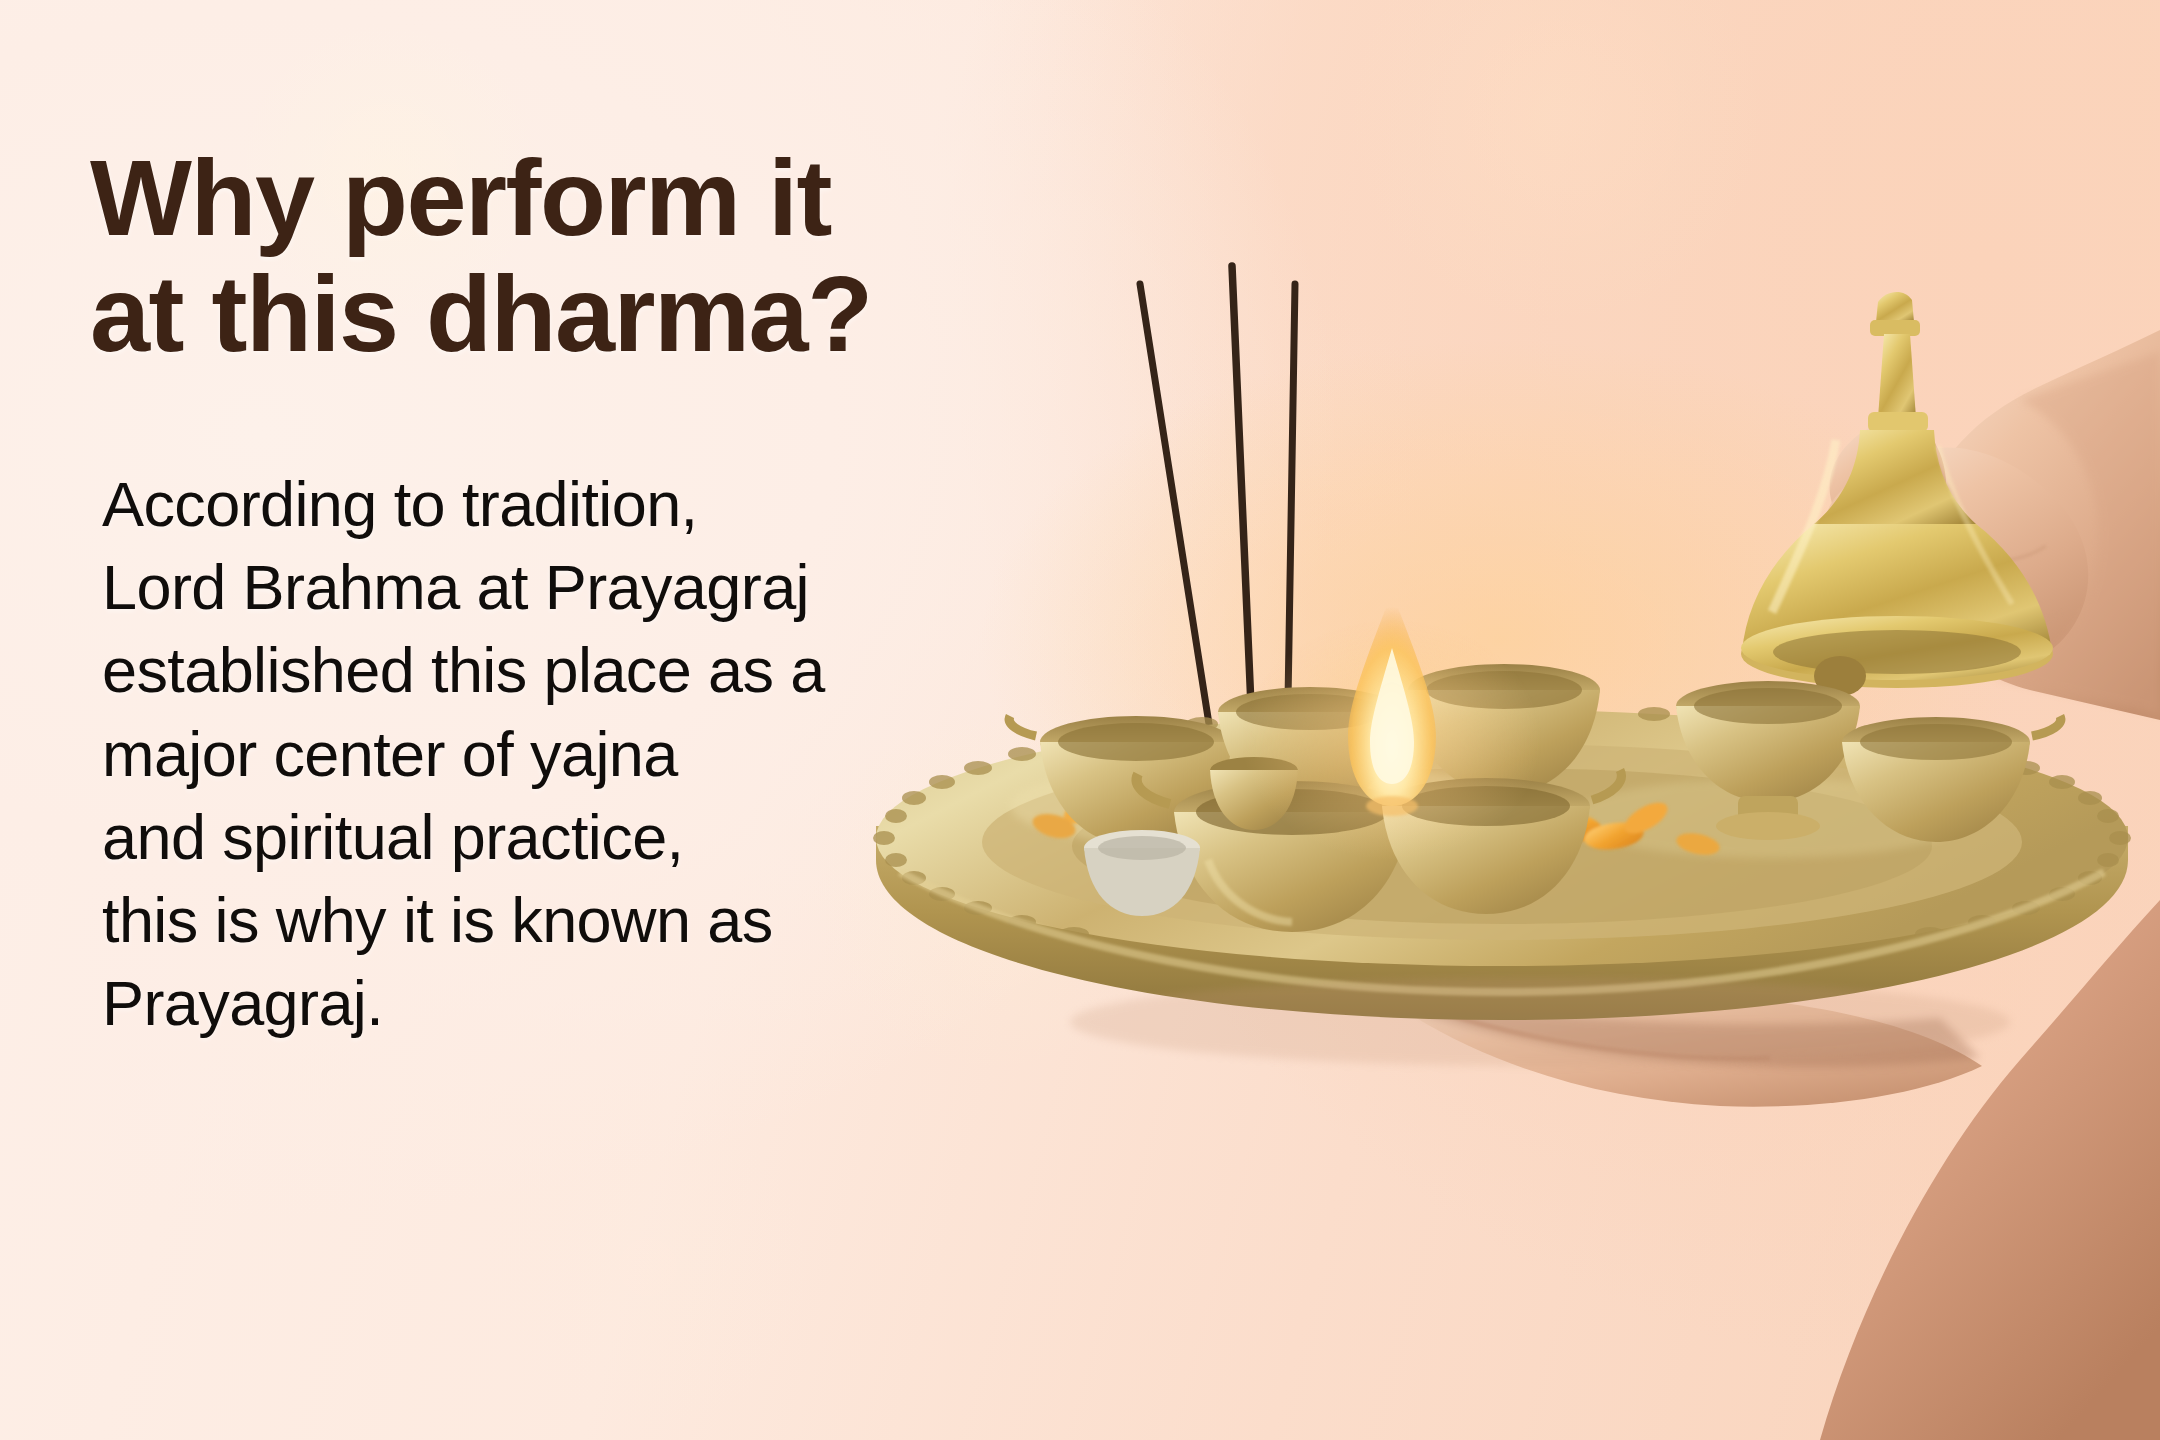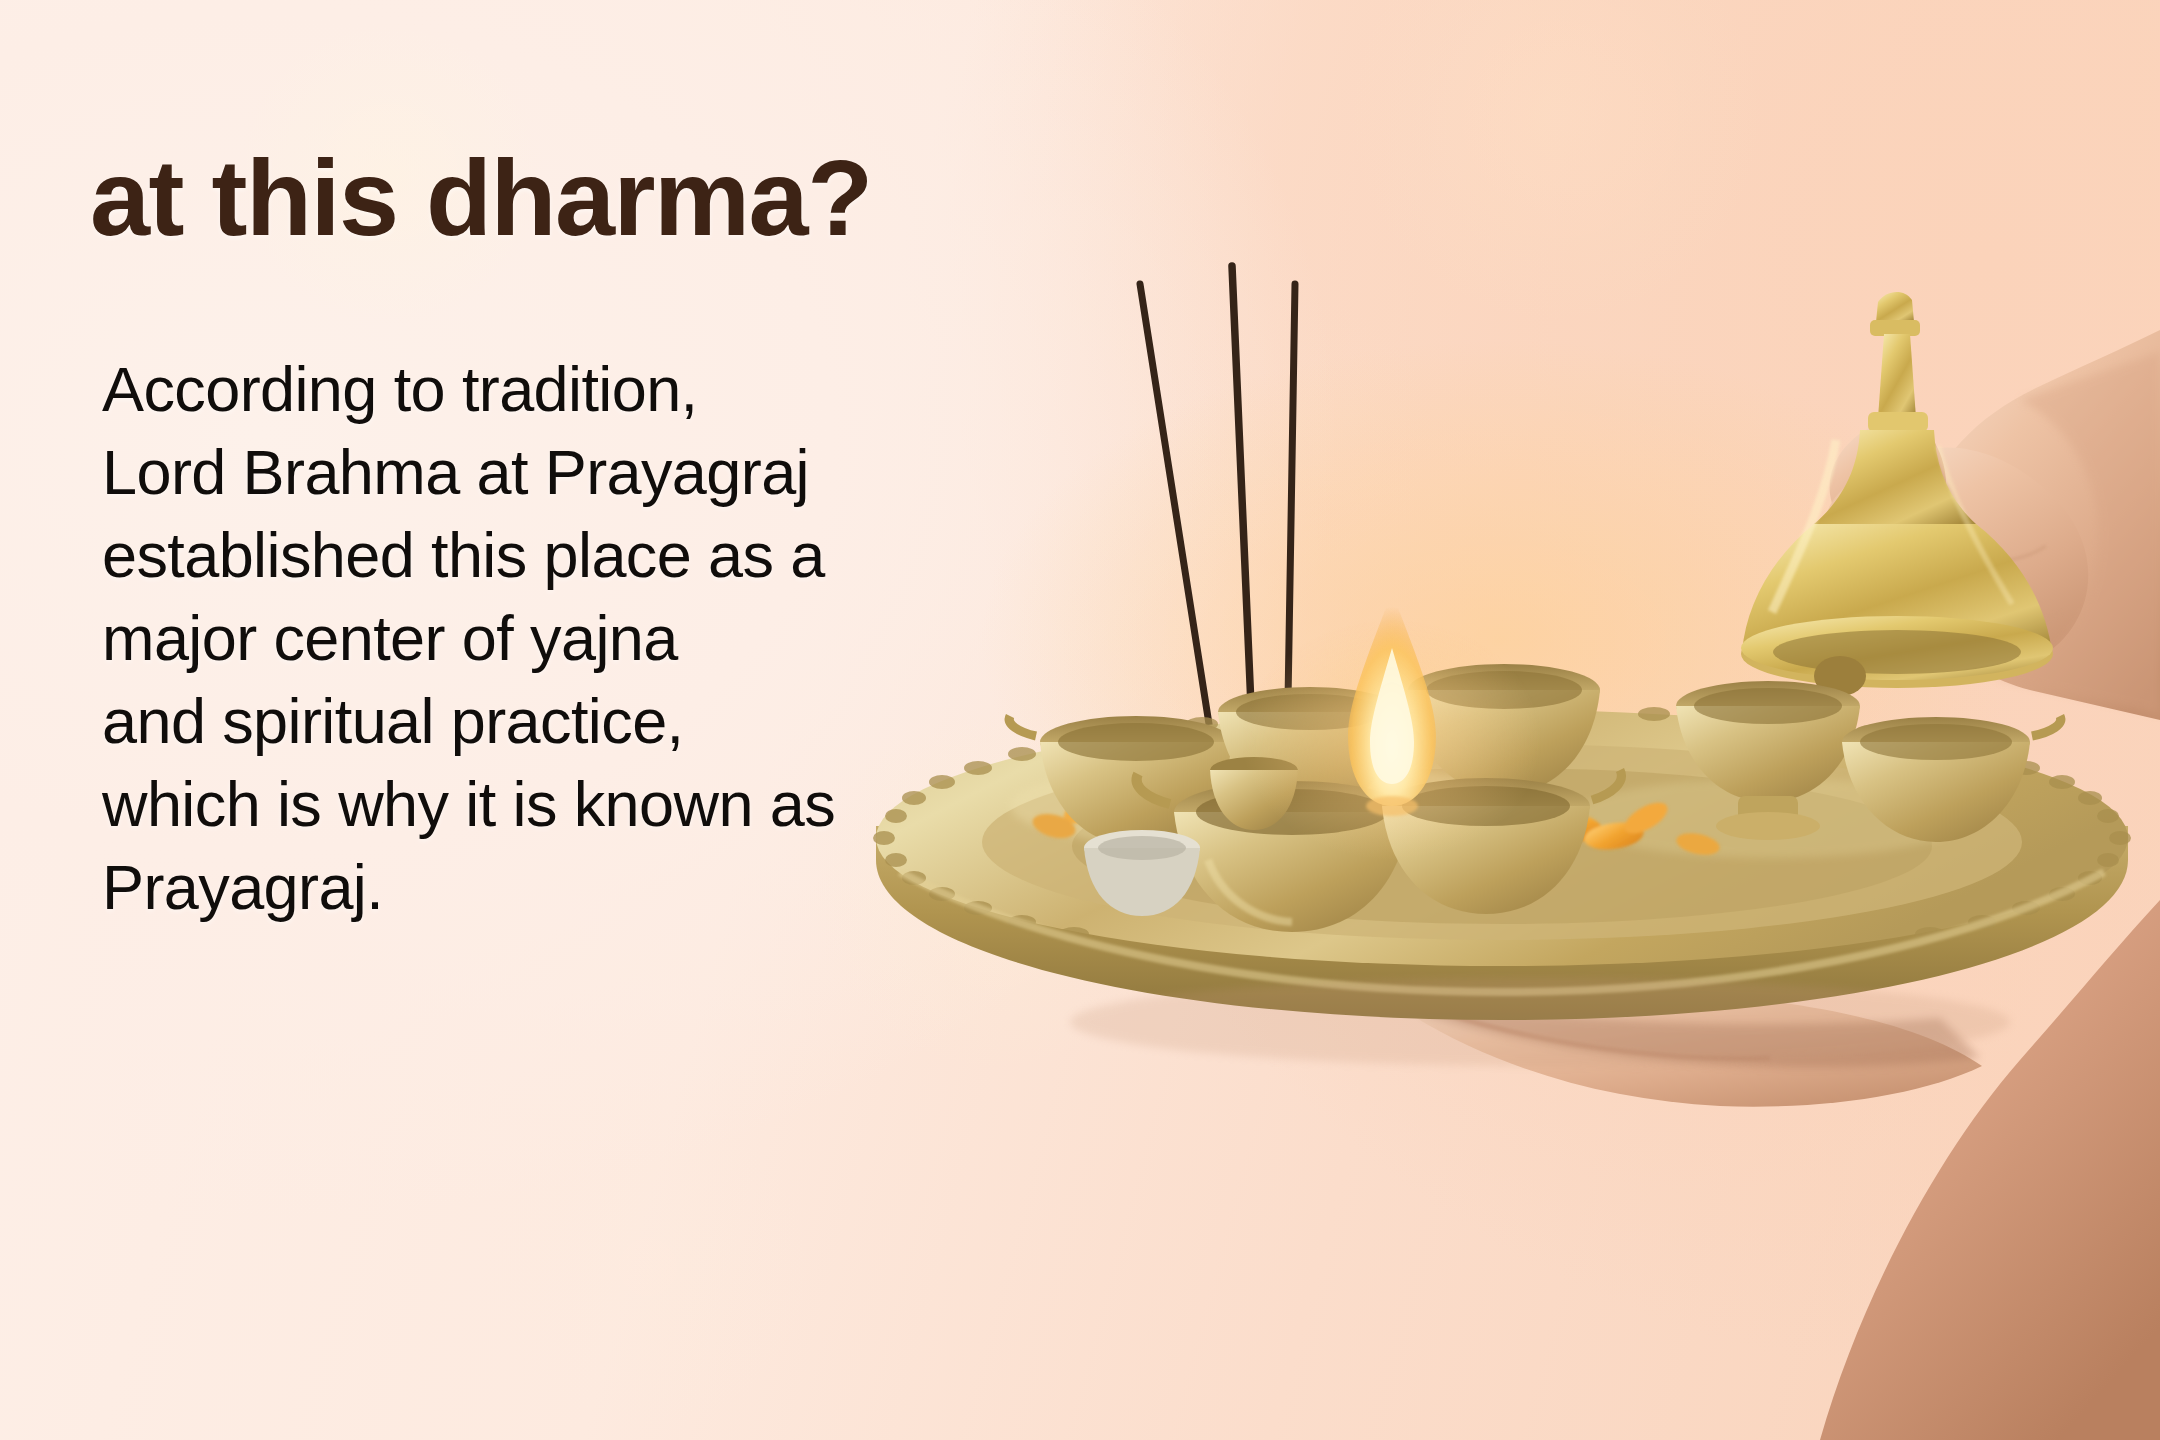--- a/index.html
+++ b/index.html
@@ -387,28 +387,29 @@
         <ellipse cx="552" cy="806" rx="26" ry="10" fill="#f7c069" opacity="0.7" filter="url(#tinyBlur)"></ellipse>
       </g>
 
       <ellipse cx="700" cy="1022" rx="470" ry="44" fill="#c79a7c" opacity="0.22" filter="url(#softBlur)"></ellipse>
     </svg>
   </div>
 
   <div class="text-col">
 
     <h1 class="headline">
+      <span class="hl-line">Why perform it</span>
       <span class="hl-line">at this dharma?</span>
     </h1>
 
     <p class="body-copy">
       <span class="bc-line">According to tradition,</span>
       <span class="bc-line">Lord Brahma at Prayagraj</span>
       <span class="bc-line">established this place as a</span>
       <span class="bc-line">major center of yajna</span>
       <span class="bc-line">and spiritual practice,</span>
-      <span class="bc-line">which is why it is known as</span>
+      <span class="bc-line">this is why it is known as</span>
       <span class="bc-line">Prayagraj.</span>
     </p>
 
   </div>
 
 </div>
 
 </body></html>

